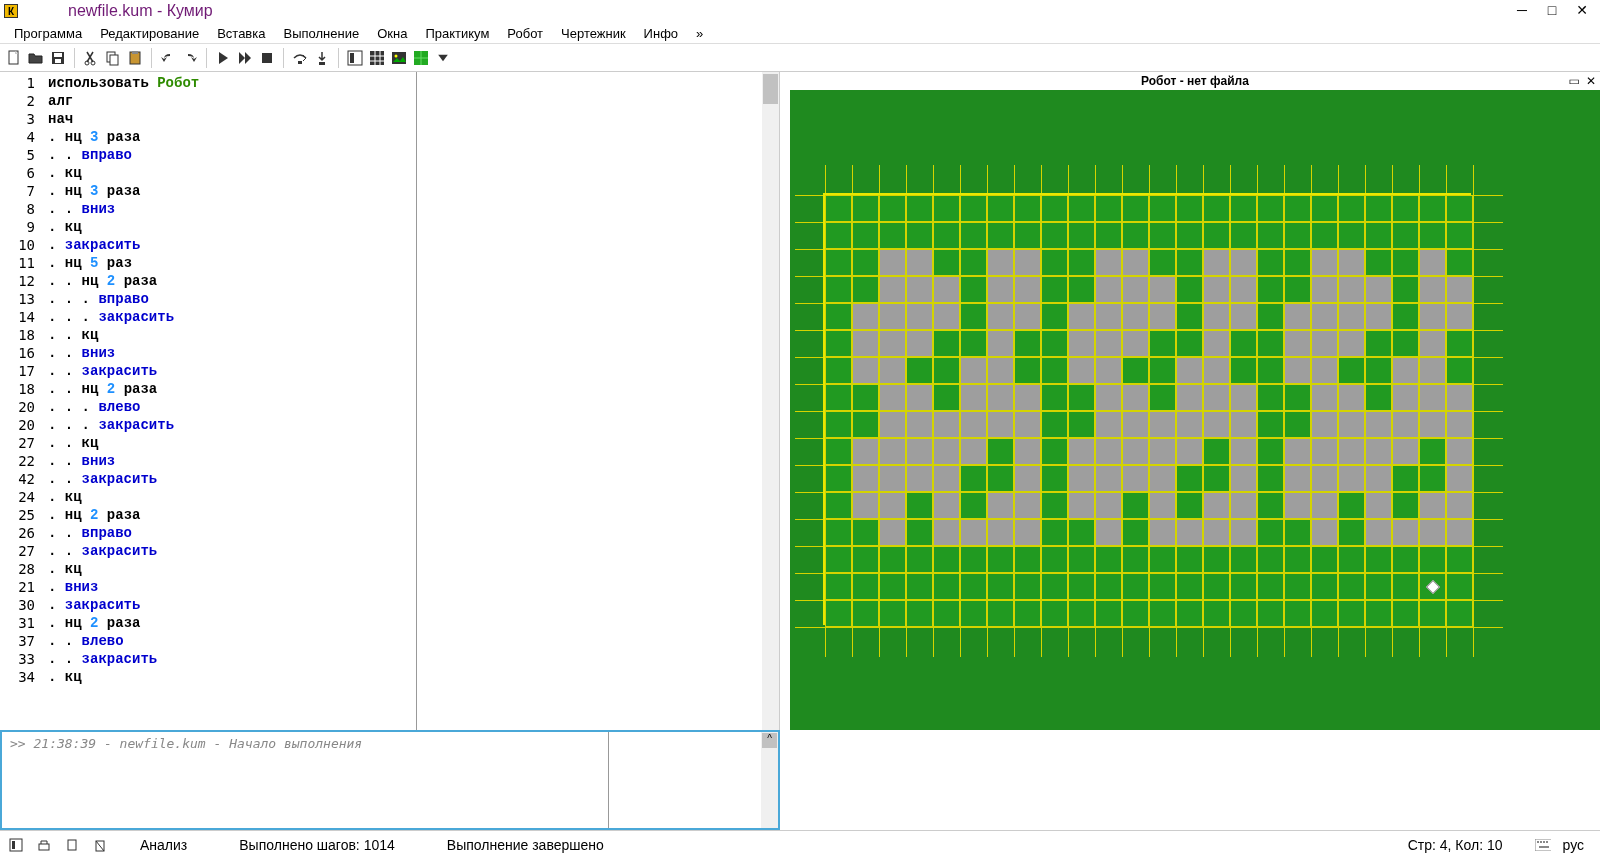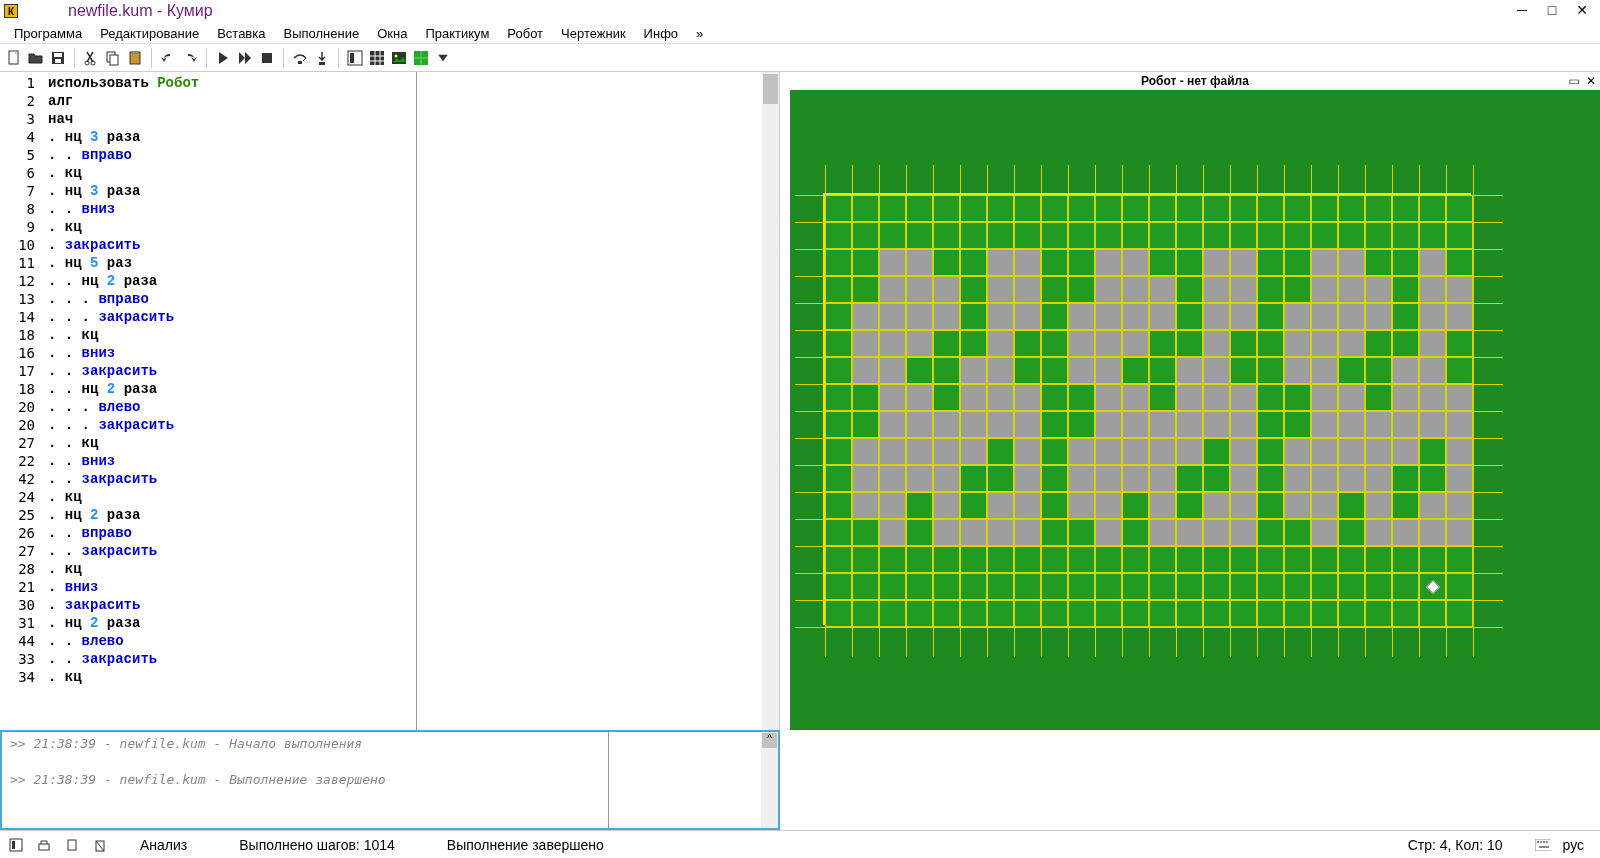--- a/index.html
+++ b/index.html
@@ -230,21 +230,21 @@
           <div>22</div>
           <div>42</div>
           <div>24</div>
           <div>25</div>
           <div>26</div>
           <div>27</div>
           <div>28</div>
           <div>21</div>
           <div>30</div>
           <div>31</div>
-          <div>44</div>
+          <div>37</div>
           <div>33</div>
           <div>34</div>
         </div>
       <div class="code" id="code"><div class="line"><span class="kw-dark">использовать </span><span class="kw-green">Робот</span></div><div class="line"><span class="kw-dark">алг</span></div><div class="line"><span class="kw-dark">нач</span></div><div class="line"><span class="dot">. </span><span class="kw-dark">нц </span><span class="kw-num">3</span><span class="kw-dark"> раза</span></div><div class="line"><span class="dot">. . </span><span class="kw-blue">вправо</span></div><div class="line"><span class="dot">. </span><span class="kw-dark">кц</span></div><div class="line"><span class="dot">. </span><span class="kw-dark">нц </span><span class="kw-num">3</span><span class="kw-dark"> раза</span></div><div class="line"><span class="dot">. . </span><span class="kw-blue">вниз</span></div><div class="line"><span class="dot">. </span><span class="kw-dark">кц</span></div><div class="line"><span class="dot">. </span><span class="kw-blue">закрасить</span></div><div class="line"><span class="dot">. </span><span class="kw-dark">нц </span><span class="kw-num">5</span><span class="kw-dark"> раз</span></div><div class="line"><span class="dot">. . </span><span class="kw-dark">нц </span><span class="kw-num">2</span><span class="kw-dark"> раза</span></div><div class="line"><span class="dot">. . . </span><span class="kw-blue">вправо</span></div><div class="line"><span class="dot">. . . </span><span class="kw-blue">закрасить</span></div><div class="line"><span class="dot">. . </span><span class="kw-dark">кц</span></div><div class="line"><span class="dot">. . </span><span class="kw-blue">вниз</span></div><div class="line"><span class="dot">. . </span><span class="kw-blue">закрасить</span></div><div class="line"><span class="dot">. . </span><span class="kw-dark">нц </span><span class="kw-num">2</span><span class="kw-dark"> раза</span></div><div class="line"><span class="dot">. . . </span><span class="kw-blue">влево</span></div><div class="line"><span class="dot">. . . </span><span class="kw-blue">закрасить</span></div><div class="line"><span class="dot">. . </span><span class="kw-dark">кц</span></div><div class="line"><span class="dot">. . </span><span class="kw-blue">вниз</span></div><div class="line"><span class="dot">. . </span><span class="kw-blue">закрасить</span></div><div class="line"><span class="dot">. </span><span class="kw-dark">кц</span></div><div class="line"><span class="dot">. </span><span class="kw-dark">нц </span><span class="kw-num">2</span><span class="kw-dark"> раза</span></div><div class="line"><span class="dot">. . </span><span class="kw-blue">вправо</span></div><div class="line"><span class="dot">. . </span><span class="kw-blue">закрасить</span></div><div class="line"><span class="dot">. </span><span class="kw-dark">кц</span></div><div class="line"><span class="dot">. </span><span class="kw-blue">вниз</span></div><div class="line"><span class="dot">. </span><span class="kw-blue">закрасить</span></div><div class="line"><span class="dot">. </span><span class="kw-dark">нц </span><span class="kw-num">2</span><span class="kw-dark"> раза</span></div><div class="line"><span class="dot">. . </span><span class="kw-blue">влево</span></div><div class="line"><span class="dot">. . </span><span class="kw-blue">закрасить</span></div><div class="line"><span class="dot">. </span><span class="kw-dark">кц</span></div></div>
       <div class="code-split"></div>
       <div class="right-half">
         <div class="scrollbar">
             <div class="thumb"></div>
           </div>
       </div>
@@ -690,21 +690,20 @@
         <div class="robot-marker" style="left: 637.5px; top: 491.5px;"></div>
       </div>
   </div>
 </div>
 
 <div class="bottom-wrap">
 <div class="console-area">
   <div class="console-left" id="console-left">
         <div style="height: 18px;">&gt;&gt; 21:38:39 - newfile.kum - Начало выполнения</div>
         <div style="height: 18px;"></div>
-        <div style="height: 18px;">&gt;&gt; 21:38:39 - newfile.kum - Выполнение завершено</div>
       </div>
   <div class="console-right">
     <div class="scrollbar">
           <div class="thumb-up">^</div>
         </div>
   </div>
 </div>
 <div class="bottom-right-filler"></div>
 </div>
 

